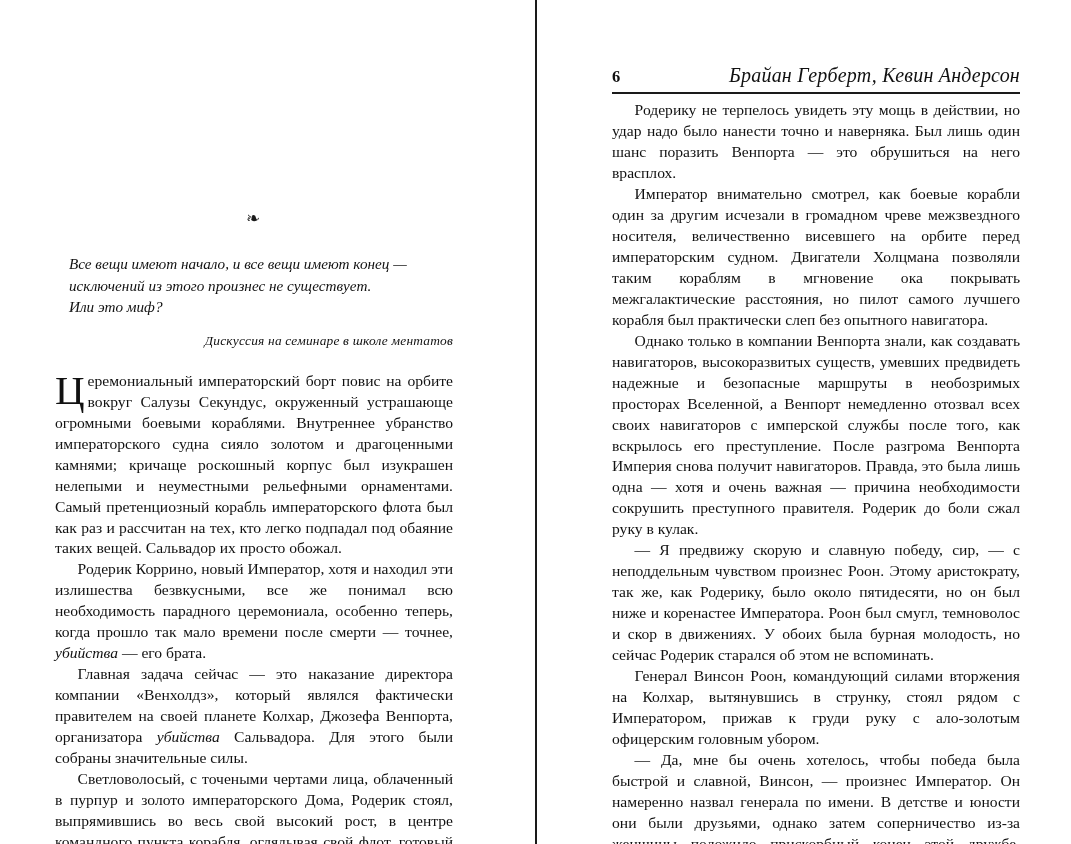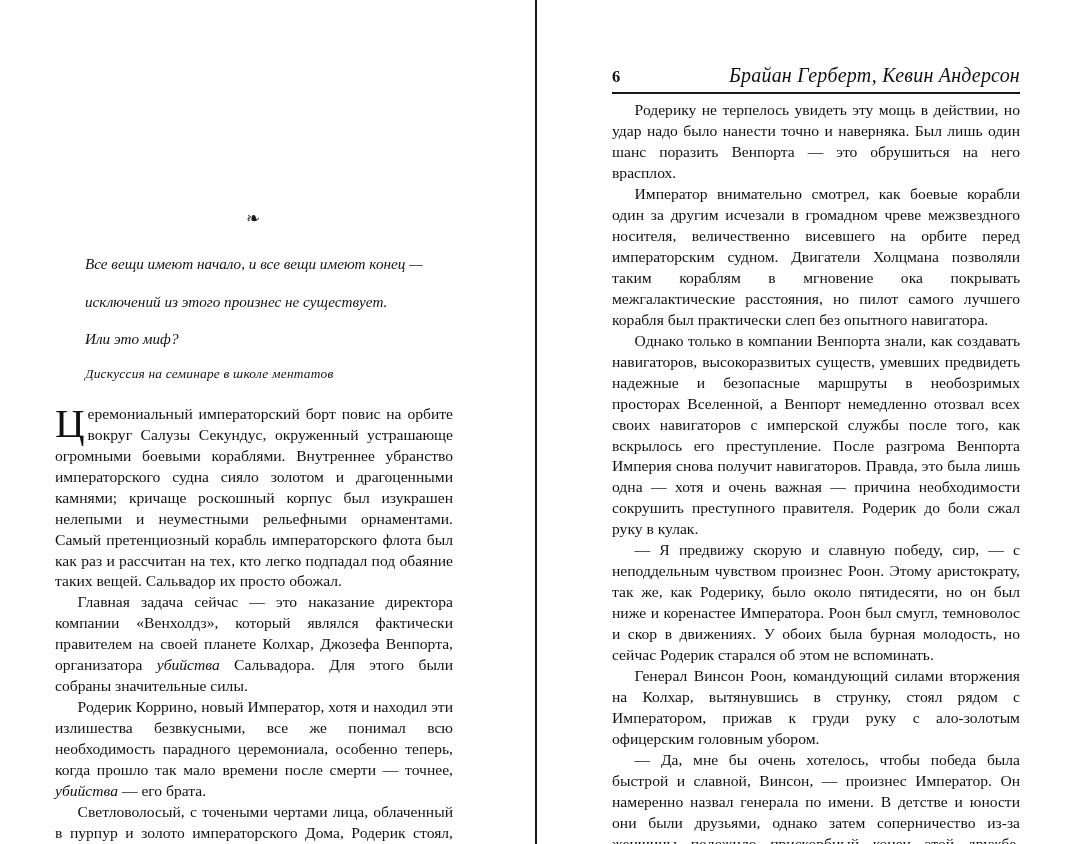--- a/index.html
+++ b/index.html
@@ -50,28 +50,29 @@
   }
   .epigraph {
     font-style: italic;
     font-size: 15.2px;
     line-height: 1.42;
     text-align: left;
     margin: 0 0 0 0;
     padding-left: 14px;
   }
   .epigraph p {
-    margin: 16px;
+    margin: 0;
   }
   .epigraph-source {
     font-style: italic;
     font-size: 13.4px;
     margin-top: 15px;
     padding-left: 30px;
     letter-spacing: .2px;
+    text-align: right;
   }
   .body-text {
     margin-top: 22px;
     font-size: 15.6px;
     line-height: 1.345;
     text-align: justify;
     text-justify: inter-word;
   }
   .body-text p {
     margin: 0;
@@ -153,22 +154,22 @@
       <div class="epigraph">
         <p>Все вещи имеют начало, и все вещи имеют конец —</p>
         <p>исключений из этого произнес не существует.</p>
         <p>Или это миф?</p>
       </div>
 
       <div class="epigraph-source">Дискуссия на семинаре в школе ментатов</div>
 
       <div class="body-text">
         <p class="first"><span class="dropcap">Ц</span><span>еремониальный императорский борт повис на орбите вокруг Салузы Секундус, окруженный устрашающе огромными боевыми кораблями. Внутреннее убранство императорского судна сияло золотом и драгоценными камнями; кричаще роскошный корпус был изукрашен нелепыми и неуместными рельефными орнаментами. Самый претенциозный корабль императорского флота был как раз и рассчитан на тех, кто легко подпадал под обаяние таких вещей. Сальвадор их просто обожал.</span></p>
+        <p><span>Родерик Коррино, новый Император, хотя и находил эти излишества безвкусными, все же понимал всю необходимость парадного церемониала, особенно теперь, когда прошло так мало времени после смерти — точнее, <span class="it">убийства</span> — его брата.</span></p>
         <p><span>Главная задача сейчас — это наказание директора компании «Венхолдз», который являлся фактически правителем на своей планете Колхар, Джозефа Венпорта, организатора <span class="it">убийства</span> Сальвадора. Для этого были собраны значительные силы.</span></p>
-        <p><span>Родерик Коррино, новый Император, хотя и находил эти излишества безвкусными, все же понимал всю необходимость парадного церемониала, особенно теперь, когда прошло так мало времени после смерти — точнее, <span class="it">убийства</span> — его брата.</span></p>
         <p><span>Светловолосый, с точеными чертами лица, облаченный в пурпур и золото императорского Дома, Родерик стоял, выпрямившись во весь свой высокий рост, в центре командного пункта корабля, оглядывая свой флот, готовый атаковать цитадель Венпорта.</span></p>
       </div>
 
     </div>
   </div>
 
   <div class="right-page">
     <div class="runhead">
       <span class="folio">6</span>
       <span class="runhead-title">Брайан Герберт, Кевин Андерсон</span>

